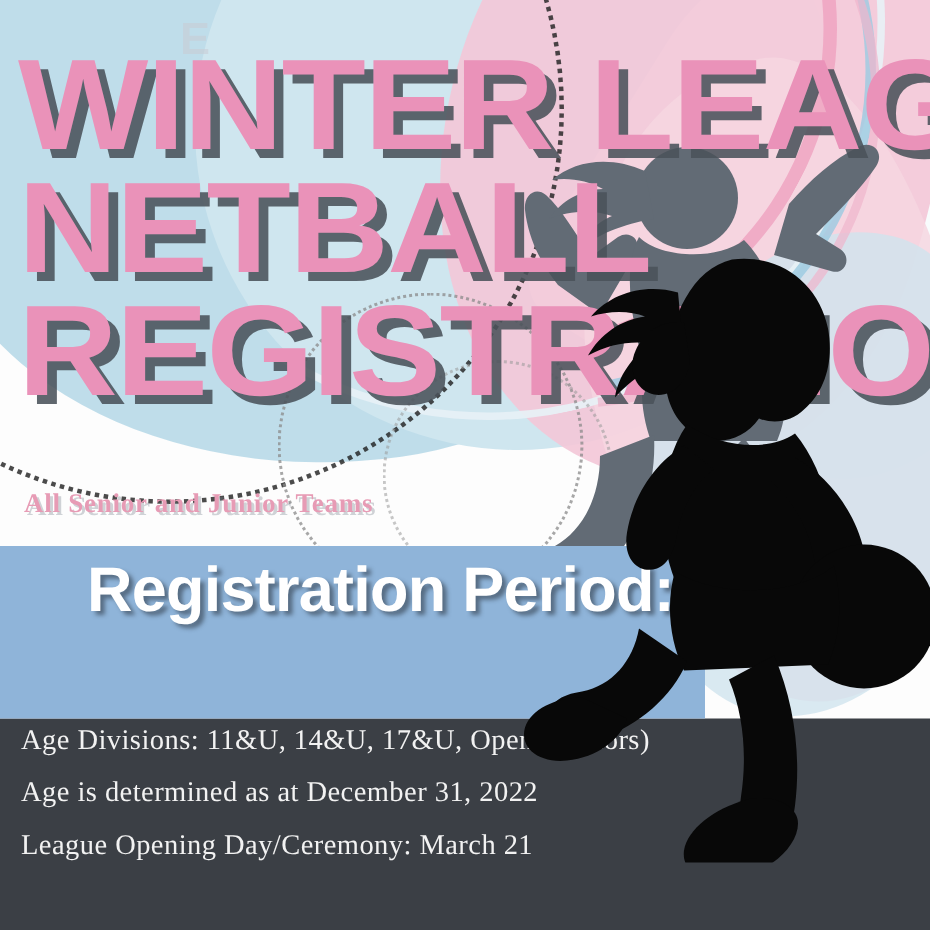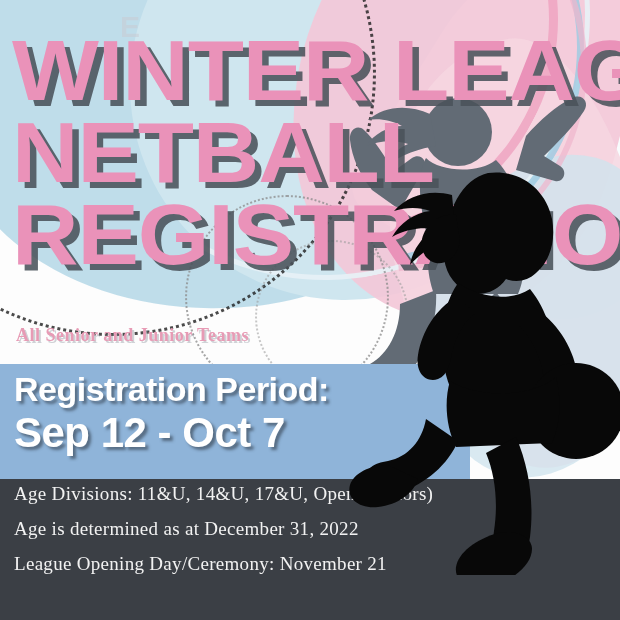--- a/index.html
+++ b/index.html
@@ -144,21 +144,21 @@
   .band-text{
     position:absolute;left:14px;top:372px;z-index:7;
     color:#ffffff;
     font-family:"Liberation Sans", sans-serif;
     font-weight:700;
     line-height:1.0;
     text-shadow:3px 3px 3px rgba(40,50,60,.55);
     letter-spacing:-.5px;
     white-space:nowrap;
   }
-  .band-line-1{font-size:34px;}
+  .band-line-1{font-size:42px;margin-left:44px;}
   .band-line-2{font-size:42px;margin-top:6px;}
 
   
   .dark-panel{
     position:absolute;left:0;top:479px;width:620px;height:141px;
     background:#3b3f45;
     z-index:3;
   }
   .info-list{
     position:absolute;left:14px;top:484px;z-index:7;
@@ -261,22 +261,21 @@
   <div class="headline">
     <div class="hl-line" id="hl0">WINTER LEAGUE</div>
     <div class="hl-line" id="hl1">NETBALL</div>
     <div class="hl-line" id="hl2">REGISTRATION</div>
   </div>
 
   <div class="subhead">All Senior and Junior Teams</div>
 
   <div class="band-text">
     <div class="band-line-1">Registration Period:</div>
-    <div class="band-line-2">Sep 12 - Oct 7</div>
   </div>
 
   <div class="info-list">
     <div class="info-line">Age Divisions: 11&amp;U, 14&amp;U, 17&amp;U, Open (Seniors)</div>
     <div class="info-line">Age is determined as at December 31, 2022</div>
-    <div class="info-line">League Opening Day/Ceremony: November 21</div>
+    <div class="info-line">League Opening Day/Ceremony: March 21</div>
   </div>
 
 </div>
 
 </body></html>

